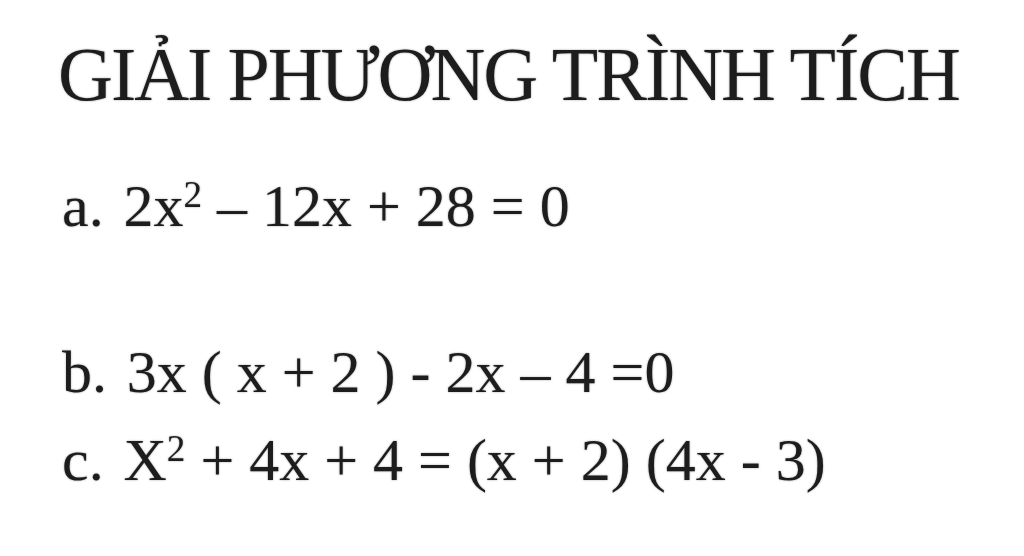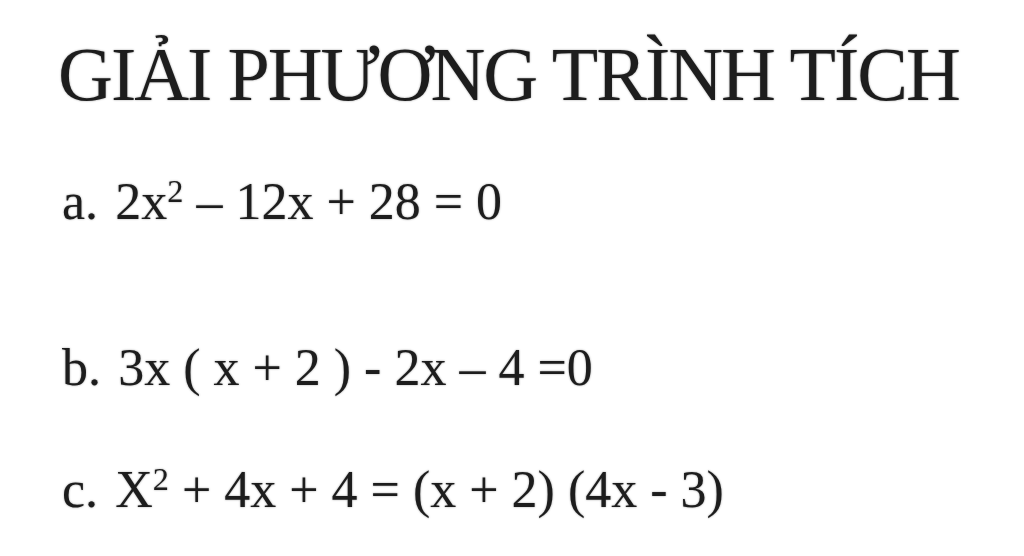--- a/index.html
+++ b/index.html
@@ -25,27 +25,27 @@
     left: 58px;
     top: 36px;
     font-size: 76px;
     line-height: 1;
     letter-spacing: -2px;
     white-space: pre;
   }
   .eq {
     position: absolute;
     left: 62px;
-    font-size: 52px;
+    font-size: 60px;
     line-height: 1;
     white-space: pre;
   }
   .eq-a { top: 176px; }
   .eq-b { top: 306px; margin-top: 36px; }
-  .eq-c { top: 464px; }
+  .eq-c { top: 430px; }
   .eq-label {
     display: inline-block;
     margin-right: 0.33em;
   }
   .sup {
     font-size: 0.62em;
     position: relative;
     top: -0.52em;
     letter-spacing: 0;
   }

